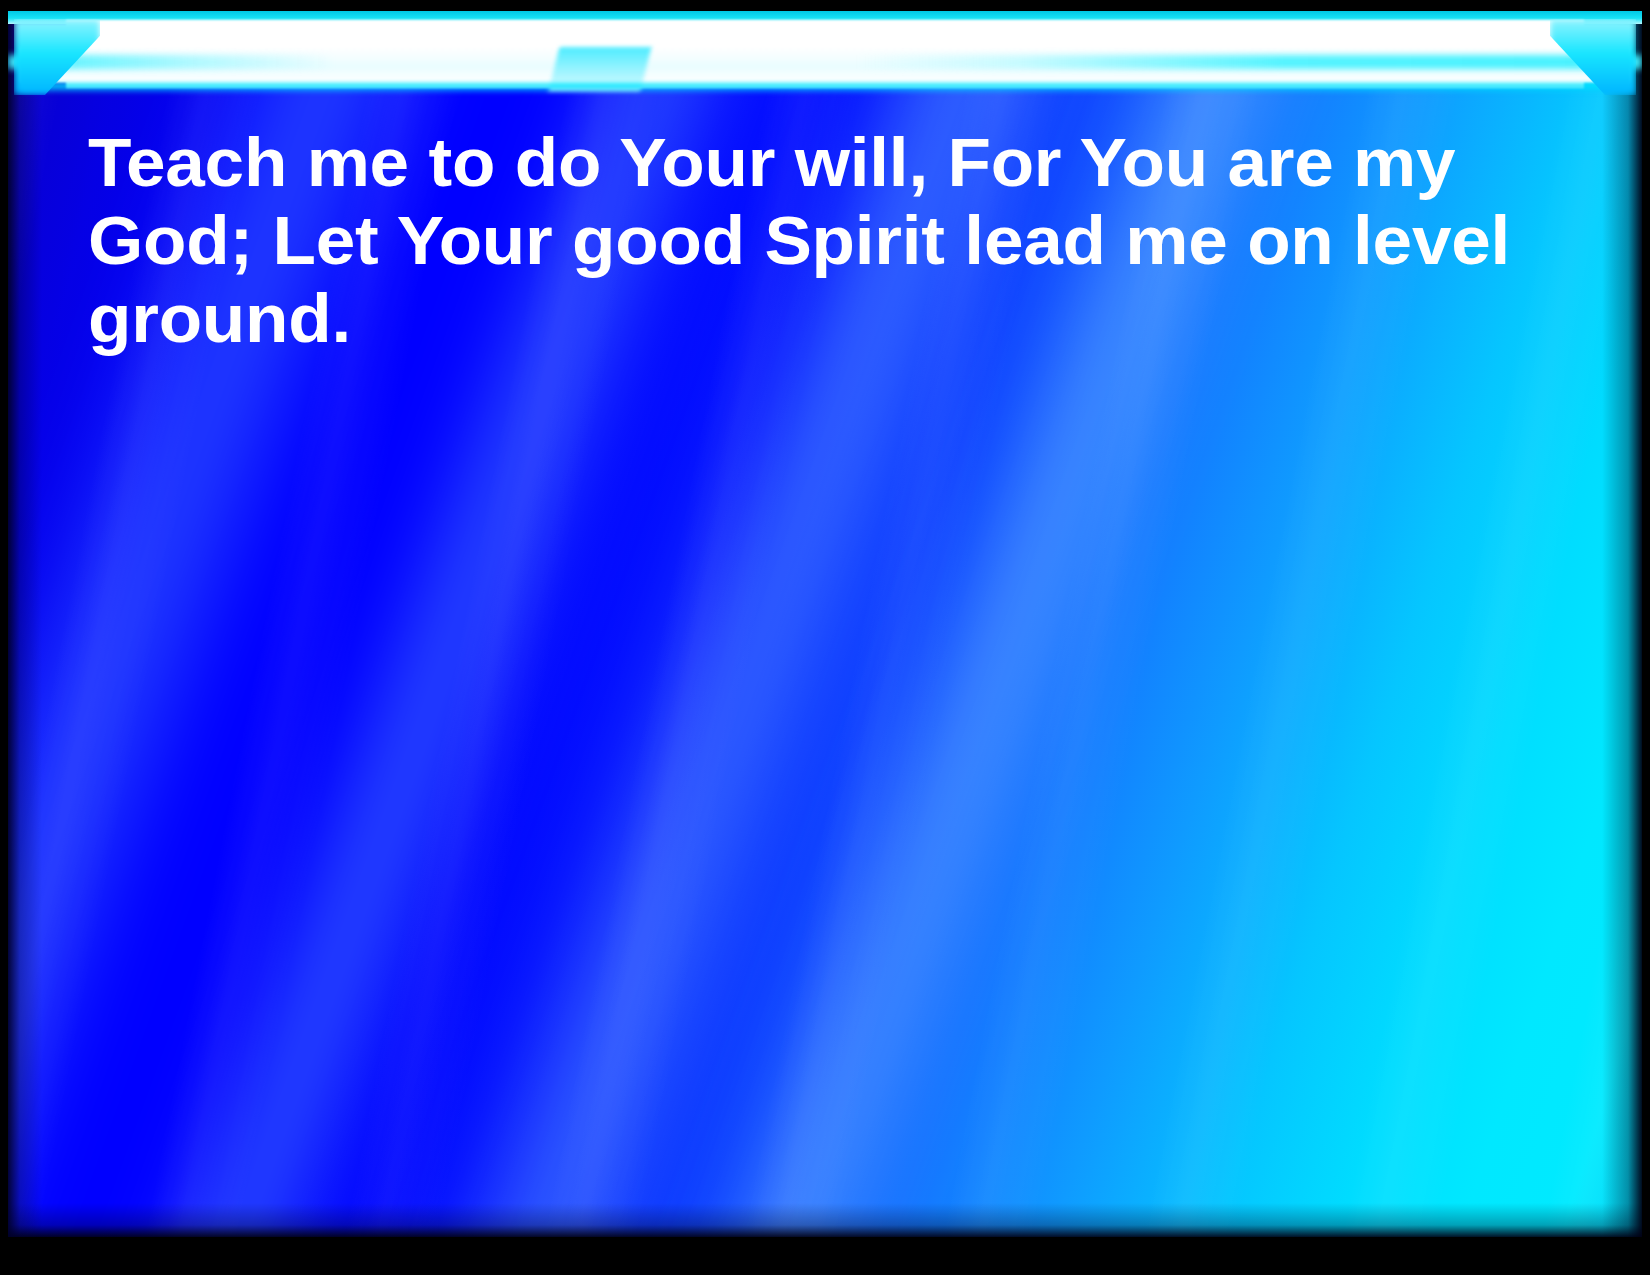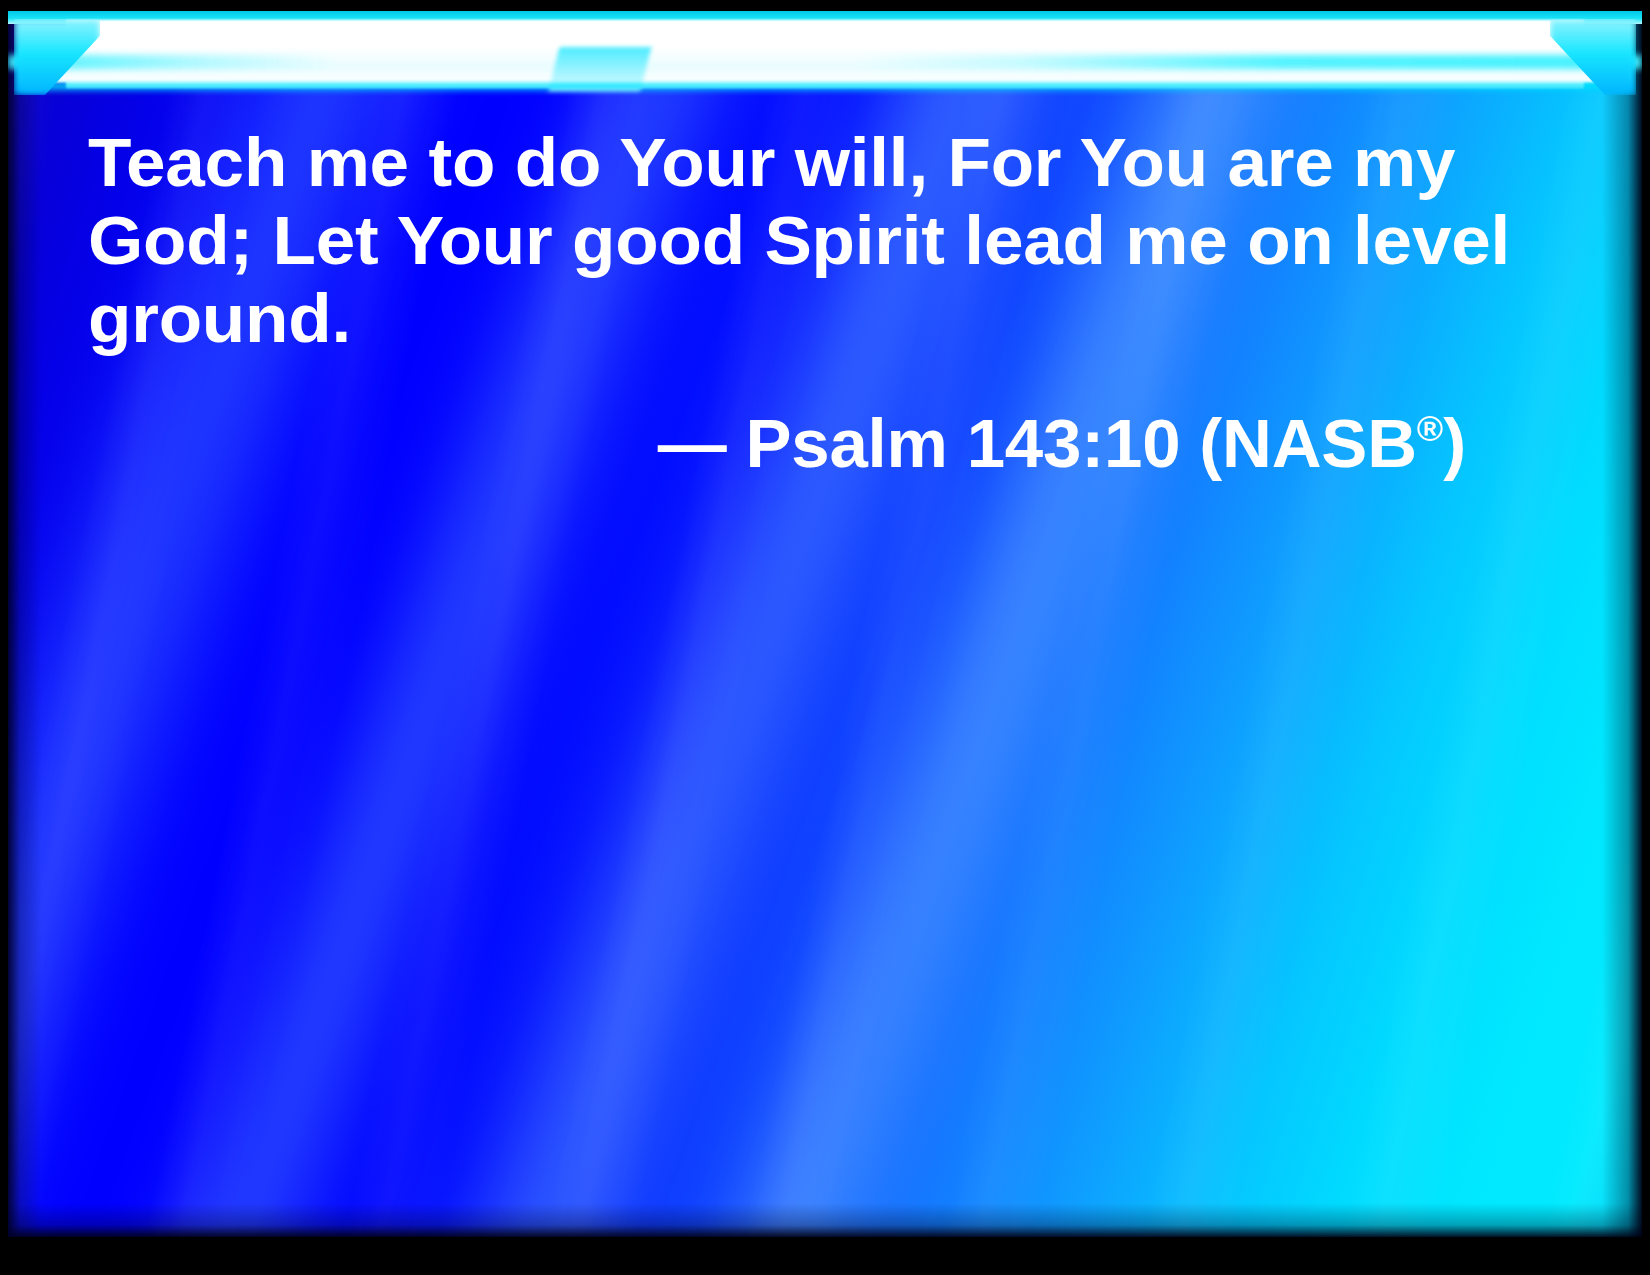--- a/index.html
+++ b/index.html
@@ -235,17 +235,16 @@
       <div class="hb-white-wide"></div>
       <div class="hb-notch"></div>
       <div class="hb-cyan-inner"></div>
       <div class="hb-cyan-base"></div>
       <div class="hb-corner left"></div>
       <div class="hb-corner right"></div>
     </div>
 
     <div id="verse-block">
       <p id="verse-text">Teach me to do Your will, For You are my God; Let Your good Spirit lead me on level ground.</p>
-      <p id="attribution"><span>— Psalm 143:10 (NASB</span><span class="reg">®</span><span>)</span></p>
     </div>
 
   </div>
 </div>
 
 </body></html>

